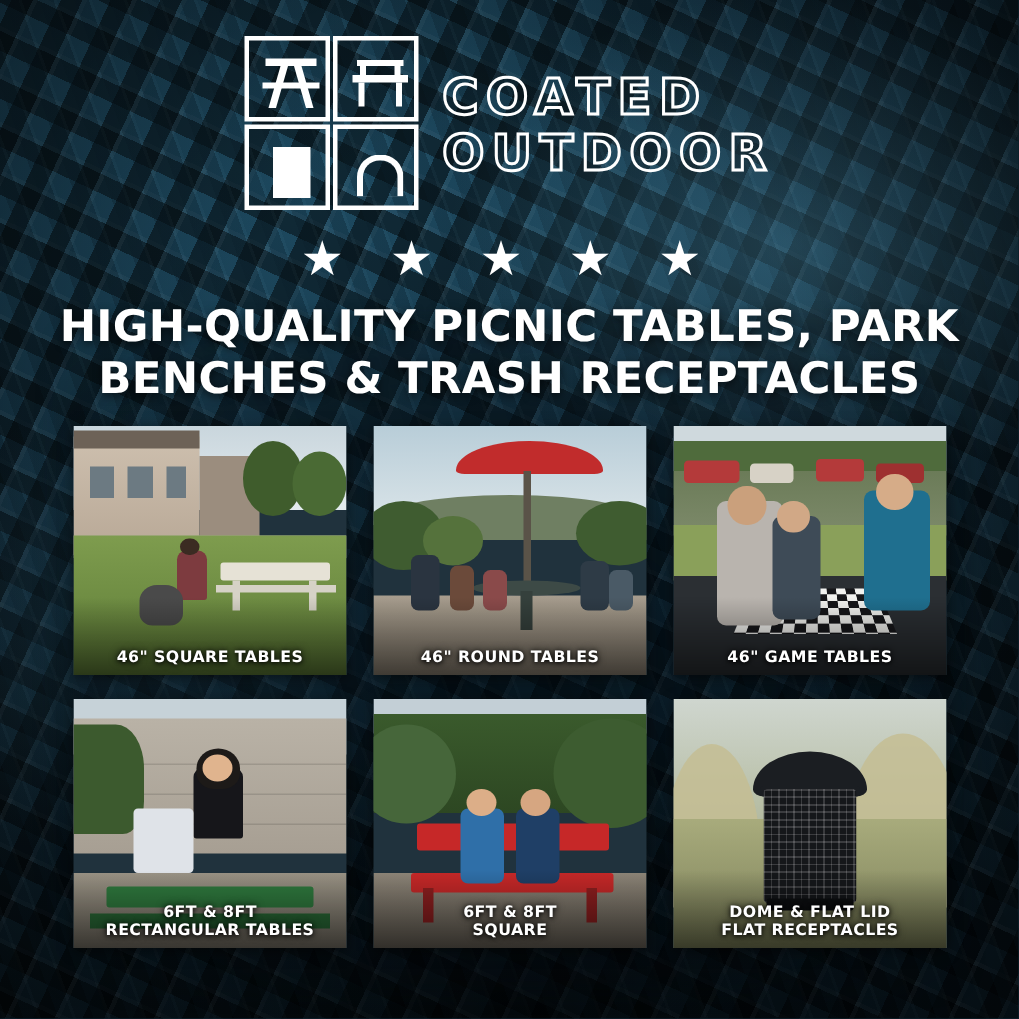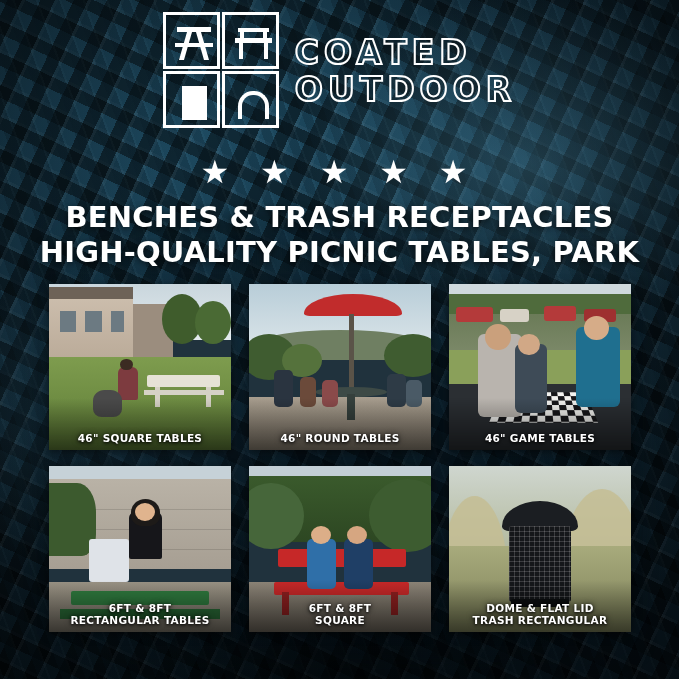--- a/index.html
+++ b/index.html
@@ -66,21 +66,21 @@
     left: 34px; top: 212px;
     width: 614px; height: 452px;
     background: radial-gradient(ellipse 70% 70% at 50% 50%, rgba(2,10,16,0.55), rgba(2,10,16,0.18) 75%, rgba(2,10,16,0) 100%);
     filter: blur(6px);
   }
 
   
   .logo-row {
     position: absolute;
     left: 0; right: 0;
-    top: 12px;
+    top: 24px;
     display: flex;
     align-items: center;
     justify-content: center;
     gap: 16px;
   }
   .logo-mark {
     width: 116px;
     height: 116px;
     position: relative;
   }
@@ -340,22 +340,22 @@
     </div>
     <div class="logo-words">
       <div class="logo-word">COATED</div>
       <div class="logo-word">OUTDOOR</div>
     </div>
   </div>
 
   <div class="stars">★ ★ ★ ★ ★</div>
 
   <div class="headline">
+    <div>HIGH-QUALITY PICNIC TABLES, PARK</div>
     <div>BENCHES &amp; TRASH RECEPTACLES</div>
-    <div>HIGH-QUALITY PICNIC TABLES, PARK</div>
   </div>
 
   <div class="grid">
 
     <div class="tile">
       <div class="scene">
         <div class="s1-sky"></div>
         <div class="s1-build"></div>
         <div class="s1-roof"></div>
         <div class="s1-build2"></div>
@@ -482,18 +482,18 @@
         <div class="s6-plume" style="left:62%;top:14%;width:44%;height:70%"></div>
         <div class="s6-grass"></div>
         <div class="s6-can-dome"></div>
         <div class="s6-can-band"></div>
         <div class="s6-can-body"></div>
         <div class="s6-can-base"></div>
       </div>
       <div class="shade"></div>
       <div class="caption">
         <div>DOME &amp; FLAT LID</div>
-        <div>TRASH RECTANGULAR</div>
+        <div>FLAT RECEPTACLES</div>
       </div>
     </div>
 
   </div>
 </div>
 
 </body></html>

